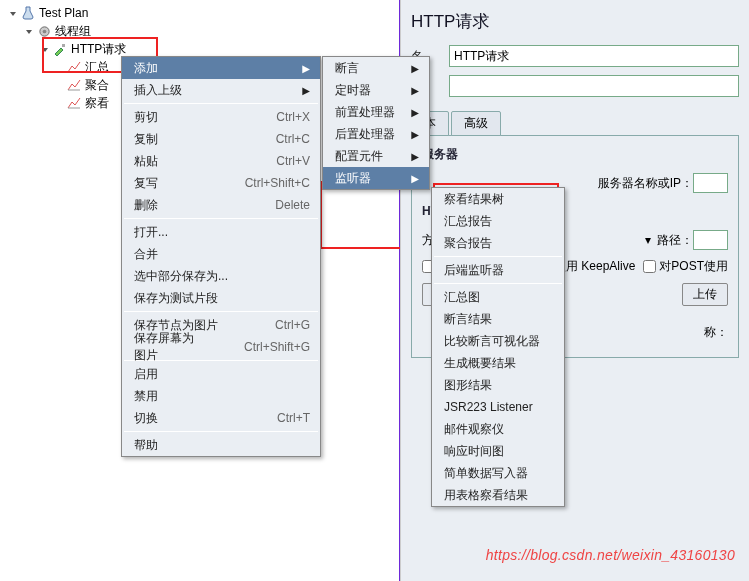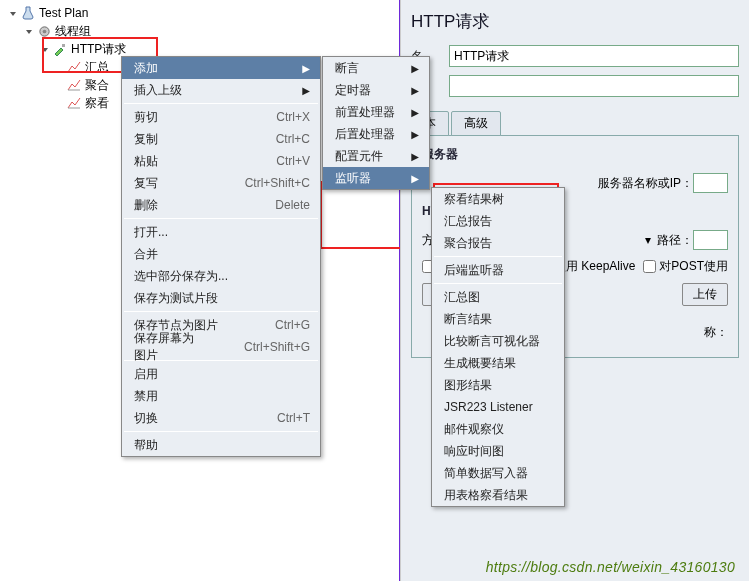--- a/index.html
+++ b/index.html
@@ -27,21 +27,21 @@
 .field-row { display:flex; align-items:center; margin:8px 0; }
 .field-lbl { width:38px; color:#222; }
 .field-input { flex:1; background:#fff; border:1px solid #7a8; height:22px; padding:0 4px; }
 .tabs { display:flex; margin-top:14px; }
 .tab { background:#e2e7ee; border:1px solid #8aa; padding:3px 12px; border-radius:2px 2px 0 0; margin-right:2px; cursor:pointer; }
 .panel { border:1px solid #8aa; background:#eaeef3; padding:8px 10px; margin-top:-1px; }
 .section-h { font-weight:bold; color:#223; margin:2px 0 10px 0; }
 .field-input2 { width:35px; background:#fff; border:1px solid #7a8; height:20px; }
 .cb { margin-right:3px; }
 .btn { background:#e6eaf0; border:1px solid #888; padding:2px 10px; border-radius:2px; cursor:pointer; }
-.watermark { position:absolute; bottom:6px; right:14px; color:#4d7c0f; font-size:14px; font-style:italic; letter-spacing:.3px; pointer-events:none; }
+.watermark { position:absolute; bottom:18px; right:14px; color:#ef4444; font-size:14px; font-style:italic; letter-spacing:.3px; pointer-events:none; }
 </style>
 </head>
 <body>
 
 <div class="container">
   <div class="left-pane">
     <div class="tree">
       <div class="tree-node" style="padding-left:0">
         <span class="arrow"><svg viewBox="0 0 10 10">
               <path d="M2 3l3 4 3-4z" fill="#555"></path>

